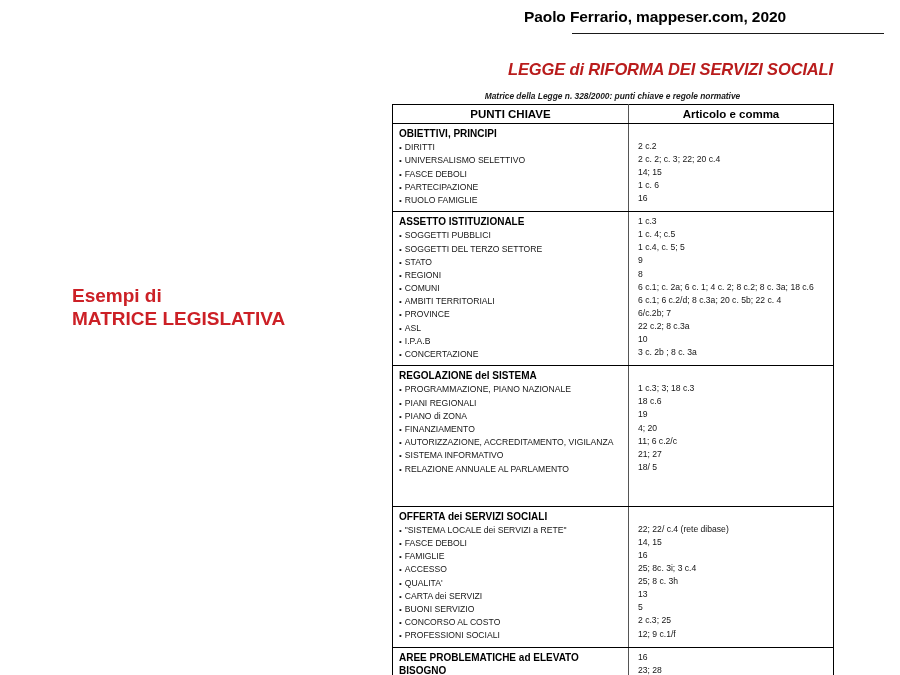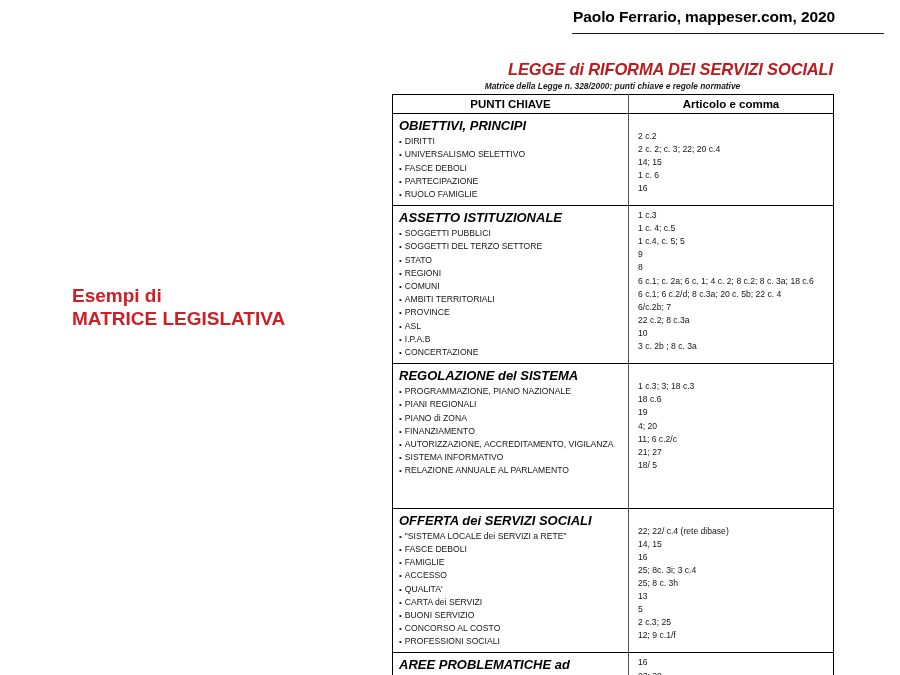--- a/index.html
+++ b/index.html
@@ -13,21 +13,21 @@
     position: relative;
     font-family: "Liberation Sans", sans-serif;
     overflow: hidden;
   }
 
   
   #credit-block {
     position: absolute;
     top: 8px;
     right: 16px;
-    text-align: center;
+    text-align: left;
     width: 360px;
   }
   #credit-text {
     font-family: "Liberation Sans", sans-serif;
     font-size: 15.5px;
     font-weight: bold;
     color: #000000;
     letter-spacing: -0.1px;
     white-space: nowrap;
   }
@@ -67,21 +67,21 @@
     letter-spacing: -0.15px;
     white-space: nowrap;
   }
   #matrix-subtitle {
     text-align: center;
     font-family: "Liberation Sans", sans-serif;
     font-style: italic;
     font-weight: bold;
     font-size: 8.4px;
     color: #1a1a1a;
-    margin-top: 2px;
+    margin-top: 12px;
     margin-bottom: 3px;
     white-space: nowrap;
   }
 
   table.matrix {
     border-collapse: collapse;
     width: 441px;
     table-layout: fixed;
     border: 1.6px solid #000;
     background: #fff;
@@ -118,23 +118,22 @@
     border-right: 1px solid #555;
     padding-left: 6px;
     padding-right: 4px;
   }
   tr.section > td.art {
     padding-left: 9px;
   }
 
   .sec-title {
     font-family: "Liberation Sans", sans-serif;
-    font-style: italic;
-    font-weight: bold;
-    font-size: 13px;
+    font-weight: bold;
+    font-size: 10px;
     color: #000;
     line-height: 1.32;
     margin-bottom: 1px;
   }
   ul.keylist {
     list-style: none;
     margin: 0;
     padding: 0;
   }
   ul.keylist li {

